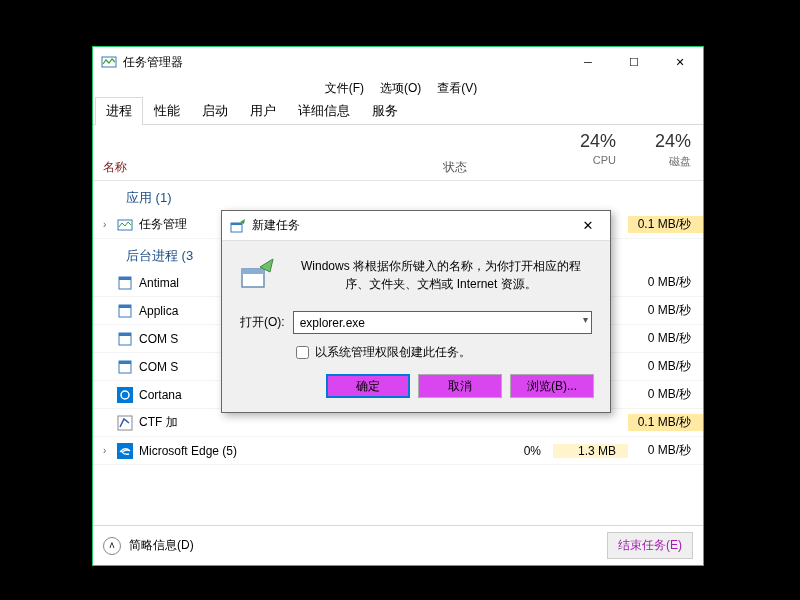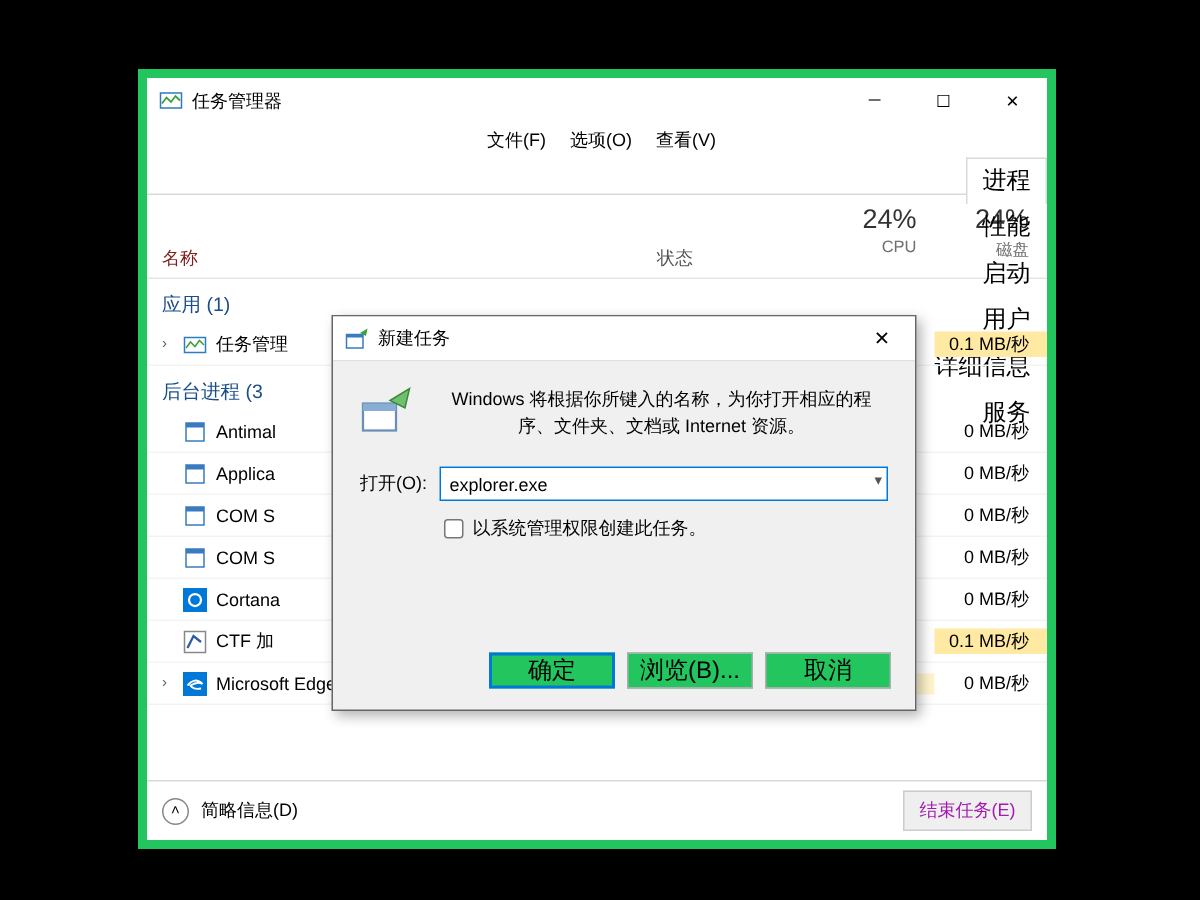--- a/index.html
+++ b/index.html
@@ -1,72 +1,72 @@
 <!DOCTYPE html>
 <html><head>
 <meta charset="utf-8">
 <style>
 * { box-sizing: border-box; margin: 0; padding: 0; font-family: "Segoe UI", "Microsoft YaHei", sans-serif; }
 body { background: #000; width: 800px; height: 600px; overflow: hidden; position: relative; }
 
 
-.tm-window { position: absolute; left: 92px; top: 46px; width: 612px; height: 520px; background: #fff; border: 6px solid #22c55e; }
+.tm-window { position: absolute; left: 92px; top: 46px; width: 612px; height: 520px; background: #fff; border: 1px solid #22c55e; }
 .tm-titlebar { height: 30px; display: flex; align-items: center; padding-left: 8px; }
 .tm-icon { width: 16px; height: 16px; display: inline-block; }
 .tm-title { font-size: 12px; margin-left: 6px; color: #000; }
 .tm-winctrls { margin-left: auto; display: flex; }
 .tm-winctrls .ctl { width: 46px; height: 30px; display: flex; align-items: center; justify-content: center; font-size: 11px; color: #000; cursor: pointer; }
 .tm-menubar { height: 22px; display: flex; align-items: center; padding-left: 6px; font-size: 12px; gap: 4px; justify-content: center; }
 .tm-menubar span { padding: 2px 6px; }
 
-.tm-tabs { display: flex; border-bottom: 1px solid #d9d9d9; font-size: 16px; height: 26px; align-items: flex-end; padding-left: 2px; flex-direction: column; }
+.tm-tabs { display: flex; border-bottom: 1px solid #d9d9d9; font-size: 13px; height: 26px; align-items: flex-end; padding-left: 2px; }
 .tm-tabs .tab { padding: 4px 10px 5px; border: 1px solid transparent; border-bottom: none; position: relative; top: 1px; cursor: pointer; }
 .tm-tabs .tab.active { border-color: #d9d9d9; background: #fff; }
 
 .tm-cols { display: flex; border-bottom: 1px solid #e5e5e5; font-size: 12px; height: 56px; }
 .col-name { flex: 1; padding: 34px 0 6px 10px; color: #7f1d1d; }
 .col-status { width: 110px; padding: 34px 0 6px 0; color: #555; }
 .col-num { width: 75px; text-align: right; padding: 6px 12px 6px 0; }
 .col-num .pct { font-size: 18px; color: #333; }
 .col-num .lbl { font-size: 11px; color: #707070; margin-top: 2px; }
 .col-num.hl { background: #fff2c2; }
 
 .tm-body { height: 344px; overflow: hidden; font-size: 12px; position: relative; }
-.section { padding: 8px 10px 4px; color: #1a4e8a; font-size: 13px; }
+.section { padding: 8px 10px 4px; color: #1a4e8a; font-size: 13px; margin-left: 23px; }
 .row { display: flex; align-items: center; height: 28px; padding-left: 10px; border-bottom: 1px solid #f3f3f3; }
 .row .expand { width: 14px; color: #666; font-size: 10px; }
 .row .picon { width: 16px; height: 16px; margin-right: 6px; display: inline-flex; align-items: center; justify-content: center; }
 .row .pname { flex: 1; white-space: nowrap; overflow: hidden; }
 .row .c-status { width: 110px; }
 .row .c-num { width: 75px; text-align: right; padding-right: 12px; }
 .row .c-num.hl { background: #fff4cc; }
 .row .c-num.hl2 { background: #ffe9a3; }
 
 .tm-footer { position: absolute; bottom: 0; left: 0; right: 0; height: 40px; border-top: 1px solid #d9d9d9; display: flex; align-items: center; padding: 0 10px; font-size: 12px; }
 .circle { width: 18px; height: 18px; border: 1px solid #888; border-radius: 50%; display: inline-flex; align-items: center; justify-content: center; margin-right: 8px; font-size: 10px; }
 .tm-footer .end-btn { margin-left: auto; padding: 4px 10px; border: 1px solid #ccc; background: #efefef; color: #a21caf; font-size: 12px; }
 
 
-.dlg { position: absolute; left: 221px; top: 210px; width: 390px; height: 264px; background: #f0f0f0; border: 1px solid #666; box-shadow: 3px 3px 8px rgba(0,0,0,0.3); }
+.dlg { position: absolute; left: 221px; top: 210px; width: 390px; height: 203px; background: #f0f0f0; border: 1px solid #666; box-shadow: 3px 3px 8px rgba(0,0,0,0.3); }
 .dlg-titlebar { height: 30px; background: #fff; display: flex; align-items: center; padding-left: 8px; border-bottom: 1px solid #e0e0e0; }
 .dlg-title { font-size: 12px; margin-left: 6px; }
 .dlg-close { margin-left: auto; width: 44px; height: 30px; display: flex; align-items: center; justify-content: center; font-size: 13px; cursor: pointer; }
 .dlg-body { padding: 16px 18px 10px; font-size: 12px; }
 .dlg-msg { display: flex; gap: 14px; }
 .dlg-msg .micon { width: 36px; height: 36px; }
 .dlg-msg .mtext { flex: 1; line-height: 1.5; text-align: center; }
 .dlg-open { display: flex; align-items: center; margin-top: 18px; gap: 8px; }
 .dlg-open label { }
 .dlg-open .combo { flex: 1; position: relative; }
 .dlg-open input { width: 100%; height: 23px; border: 1px solid #0078d7; padding: 2px 22px 2px 6px; font-size: 12px; outline: none; }
 .dlg-open .dd { position: absolute; right: 4px; top: 3px; color: #555; font-size: 10px; }
 .dlg-chk { margin: 10px 0 16px 56px; display: flex; align-items: center; gap: 6px; }
 .dlg-chk input { width: 13px; height: 13px; }
 .dlg-btns { position: absolute; bottom: 14px; right: 16px; display: flex; gap: 8px; }
-.dlg-btns button { width: 84px; height: 24px; font-size: 16px; background: #22c55e; border: 1px solid #adadad; cursor: pointer; }
+.dlg-btns button { width: 84px; height: 24px; font-size: 12px; background: #d946ef; border: 1px solid #adadad; cursor: pointer; }
 .dlg-btns button.primary { border: 2px solid #0078d7; }
 
 
 svg { display: block; }
 </style>
 </head>
 <body>
 
 <div class="tm-window">
   <div class="tm-titlebar">
@@ -267,16 +267,16 @@
         <span class="dd">▾</span>
       </div>
     </div>
     <div class="dlg-chk">
       <input type="checkbox" style="">
       <span>以系统管理权限创建此任务。</span>
     </div>
   </div>
   <div class="dlg-btns">
     <button class="primary">确定</button>
+    <button>取消</button>
     <button>浏览(B)...</button>
-    <button>取消</button>
   </div>
 </div>
 
 </body></html>

